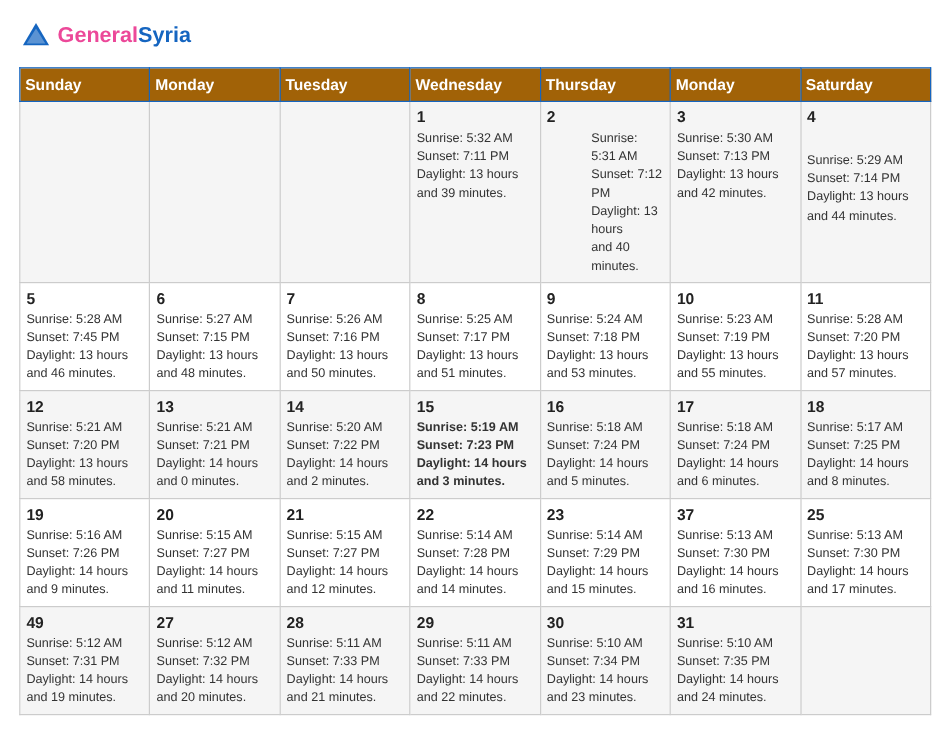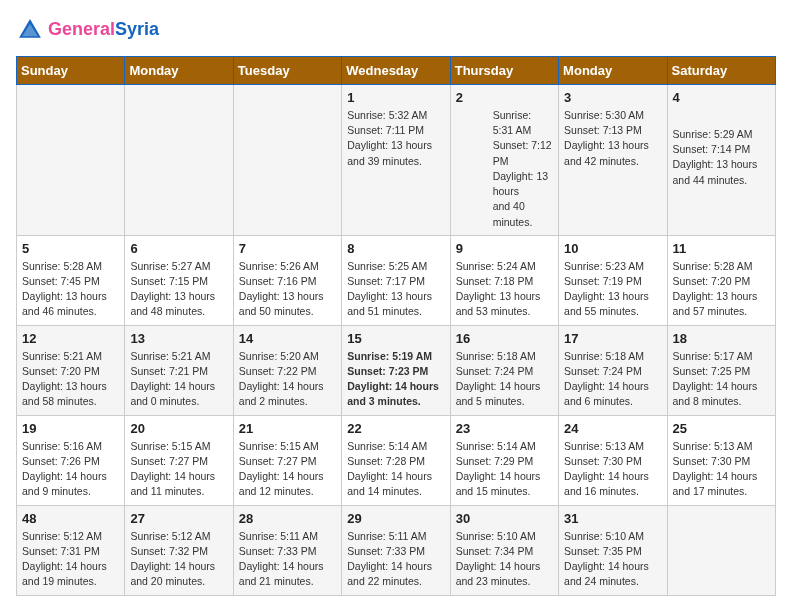--- a/index.html
+++ b/index.html
@@ -294,37 +294,37 @@
 and 14 minutes.</div>
         </td>
         <td>
           <span class="day-number">23</span>
           <div class="cell-content" style="white-space: pre-line;">Sunrise: 5:14 AM
 Sunset: 7:29 PM
 Daylight: 14 hours
 and 15 minutes.</div>
         </td>
         <td>
-          <span class="day-number">24</span>
+          <span class="day-number">37</span>
           <div class="cell-content" style="white-space: pre-line;">Sunrise: 5:13 AM
 Sunset: 7:30 PM
 Daylight: 14 hours
 and 16 minutes.</div>
         </td>
         <td>
           <span class="day-number">25</span>
           <div class="cell-content" style="white-space: pre-line;">Sunrise: 5:13 AM
 Sunset: 7:30 PM
 Daylight: 14 hours
 and 17 minutes.</div>
         </td>
       </tr>
       <tr>
         <td>
-          <span class="day-number">48</span>
+          <span class="day-number">49</span>
           <div class="cell-content" style="white-space: pre-line;">Sunrise: 5:12 AM
 Sunset: 7:31 PM
 Daylight: 14 hours
 and 19 minutes.</div>
         </td>
         <td>
           <span class="day-number">27</span>
           <div class="cell-content" style="white-space: pre-line;">Sunrise: 5:12 AM
 Sunset: 7:32 PM
 Daylight: 14 hours

